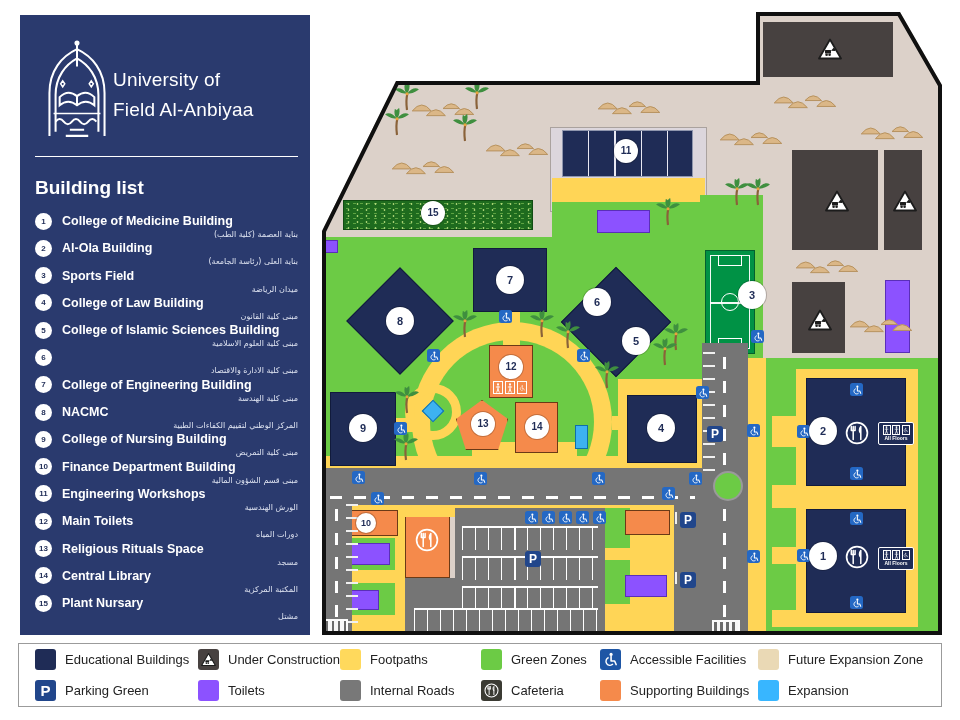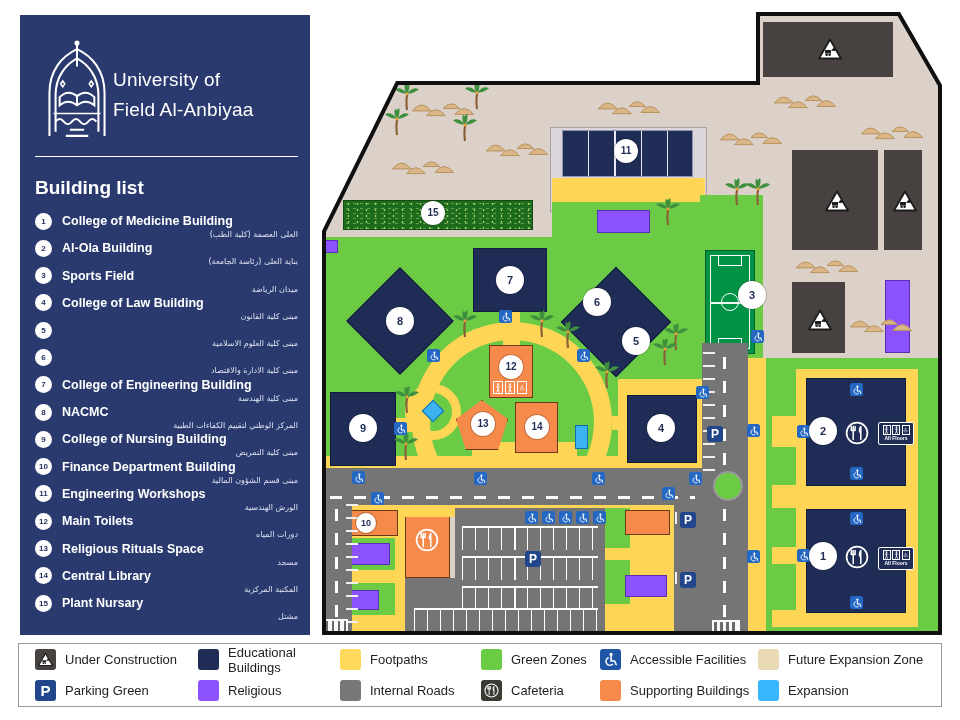--- a/index.html
+++ b/index.html
@@ -160,21 +160,21 @@
     <div>Field Al-Anbiyaa</div>
   </div>
   <div id="divider"></div>
   <div id="bl-heading">Building list</div>
   <div id="bl-list">
       <div class="bl-item">
         <div class="bl-row">
           <span class="bl-badge">1</span>
           <span class="bl-name">College of Medicine Building</span>
         </div>
-        <div class="bl-ar">العلى العصمة (كلية الطب)</div>
+        <div class="bl-ar">بناية العصمة (كلية الطب)</div>
       </div>
       <div class="bl-item">
         <div class="bl-row">
           <span class="bl-badge">2</span>
           <span class="bl-name">Al-Ola Building</span>
         </div>
         <div class="bl-ar">بناية العلى (رئاسة الجامعة)</div>
       </div>
       <div class="bl-item">
         <div class="bl-row">
@@ -186,20 +186,21 @@
       <div class="bl-item">
         <div class="bl-row">
           <span class="bl-badge">4</span>
           <span class="bl-name">College of Law Building</span>
         </div>
         <div class="bl-ar">مبنى كلية القانون</div>
       </div>
       <div class="bl-item">
         <div class="bl-row">
           <span class="bl-badge">5</span>
+          <span class="bl-name">College of Islamic Sciences Building</span>
         </div>
         <div class="bl-ar">مبنى كلية العلوم الاسلامية</div>
       </div>
       <div class="bl-item">
         <div class="bl-row">
           <span class="bl-badge">6</span>
         </div>
         <div class="bl-ar">مبنى كلية الادارة والاقتصاد</div>
       </div>
       <div class="bl-item">
@@ -669,32 +670,32 @@
   <div class="mk md" style="left:203px;top:403px">14</div>
   <div class="mk md" style="left:99px;top:189px">15</div>
 
   <svg id="map-border" width="620" height="623">
     <polygon points="0,219 74,69 434,69 434,0 578,0 620,73 620,623 0,623" fill="none" stroke="#101010" stroke-width="8"></polygon>
   </svg>
 </div>
 
 <div id="legend">
   <div class="lg-item">
-    <span class="sw sw-dark">
-        <svg>
-          <use href="#i-warn"></use>
-        </svg>
-      </span>
-    <span>Under Construction</span>
-  </div>
-  <div class="lg-item">
     <span class="sw sw-navy"></span>
     <span>Educational Buildings</span>
   </div>
   <div class="lg-item">
+    <span class="sw sw-dark">
+        <svg>
+          <use href="#i-warn"></use>
+        </svg>
+      </span>
+    <span>Under Construction</span>
+  </div>
+  <div class="lg-item">
     <span class="sw sw-yellow"></span>
     <span>Footpaths</span>
   </div>
   <div class="lg-item">
     <span class="sw sw-green"></span>
     <span>Green Zones</span>
   </div>
   <div class="lg-item">
     <span class="sw sw-access">
         <svg>
@@ -706,21 +707,21 @@
   <div class="lg-item">
     <span class="sw sw-beige"></span>
     <span>Future Expansion Zone</span>
   </div>
   <div class="lg-item">
     <span class="sw sw-parking">P</span>
     <span>Parking Green</span>
   </div>
   <div class="lg-item">
     <span class="sw sw-purple"></span>
-    <span>Religious</span>
+    <span>Toilets</span>
   </div>
   <div class="lg-item">
     <span class="sw sw-gray"></span>
     <span>Internal Roads</span>
   </div>
   <div class="lg-item">
     <span class="sw sw-caf">
         <svg>
           <use href="#i-caf"></use>
         </svg>

